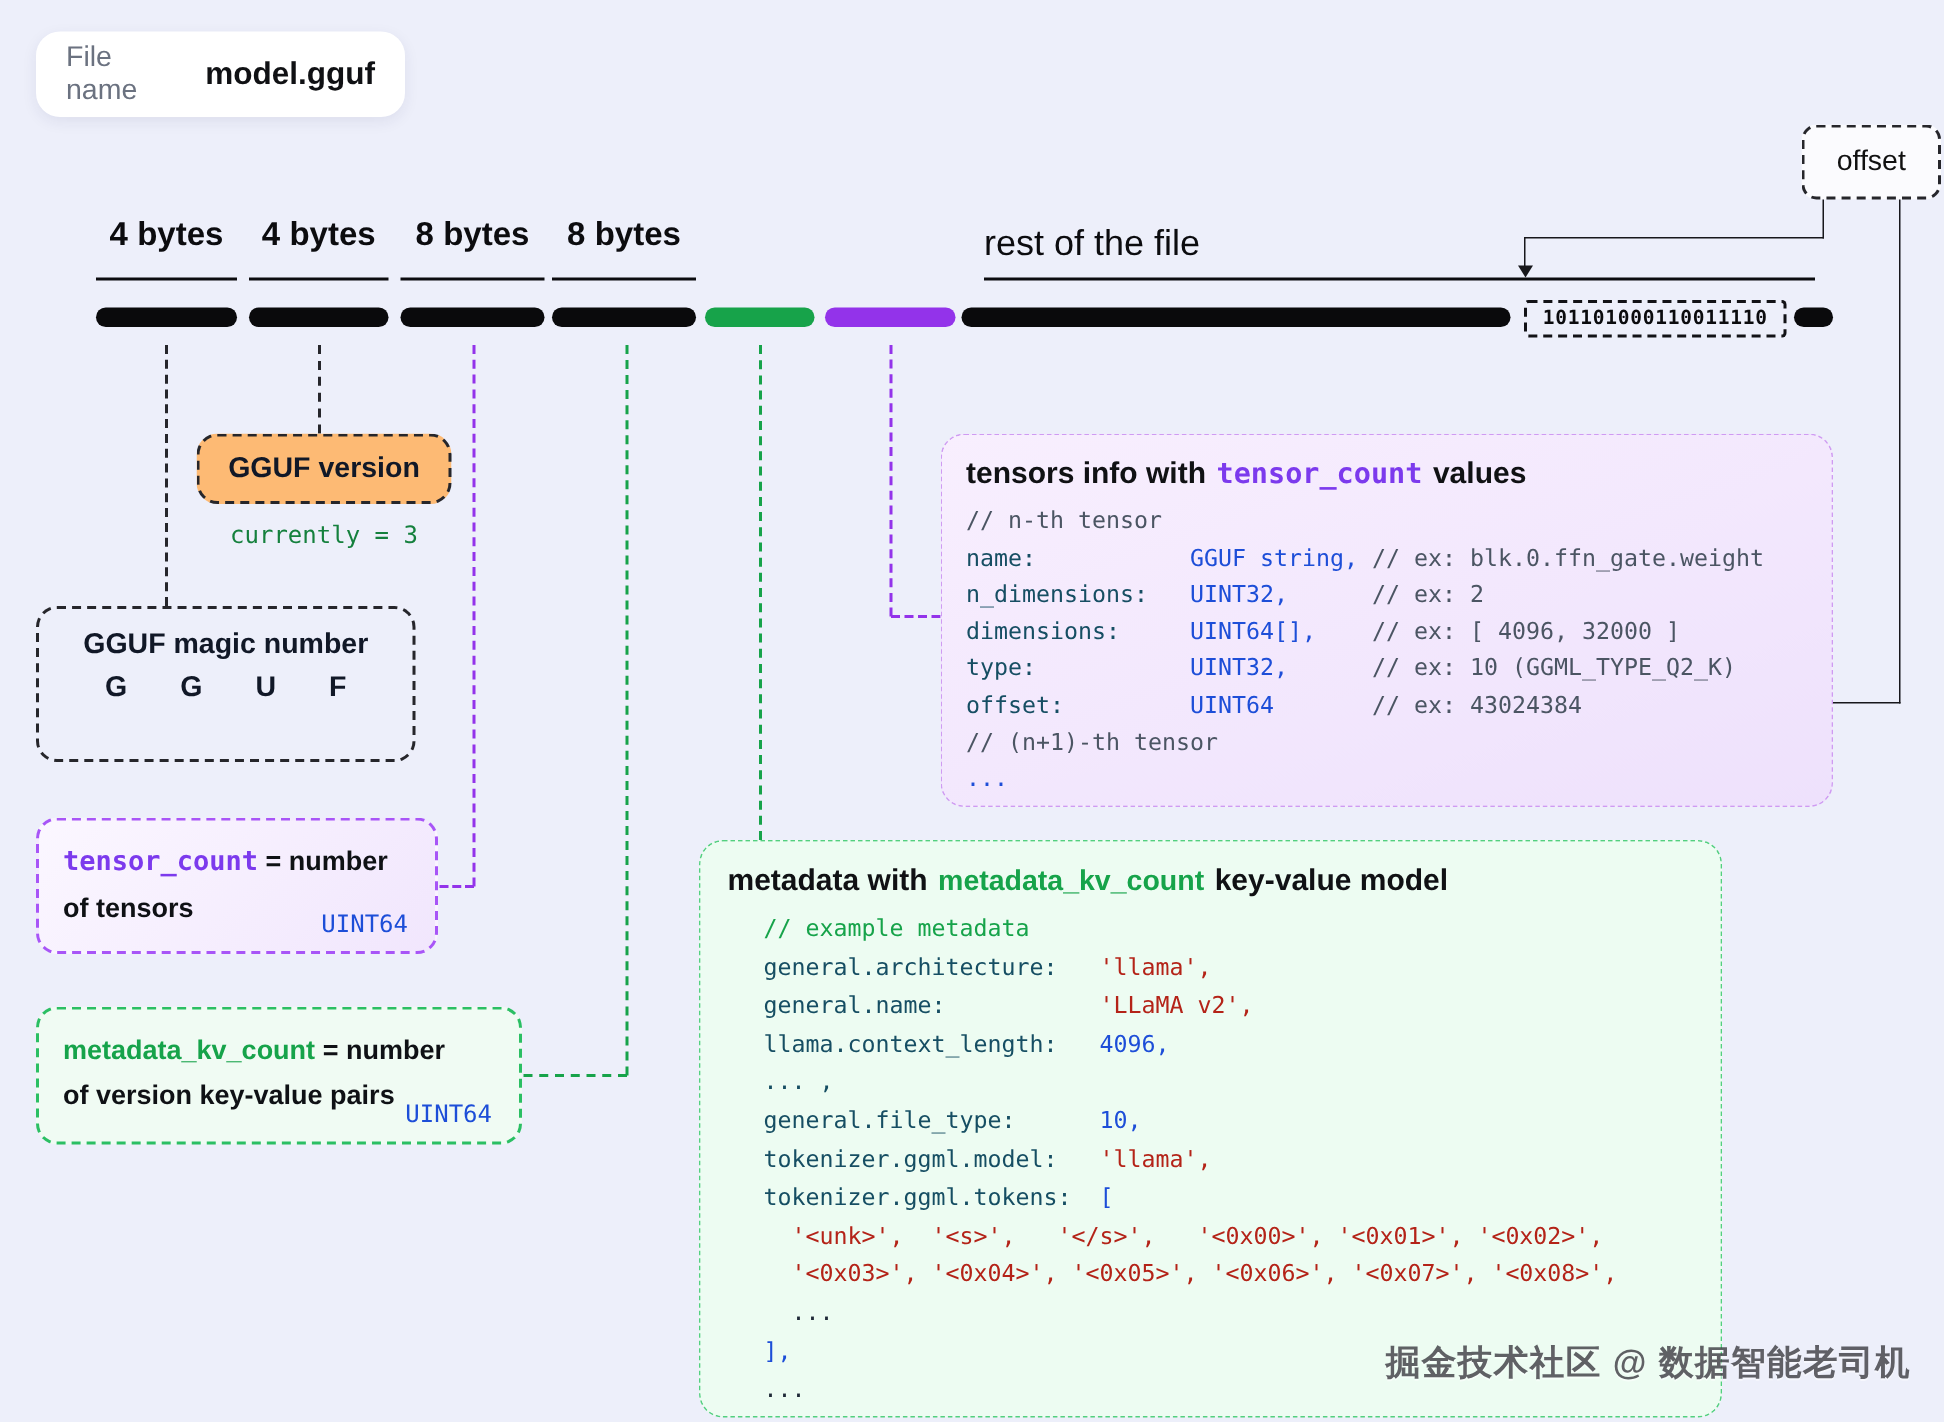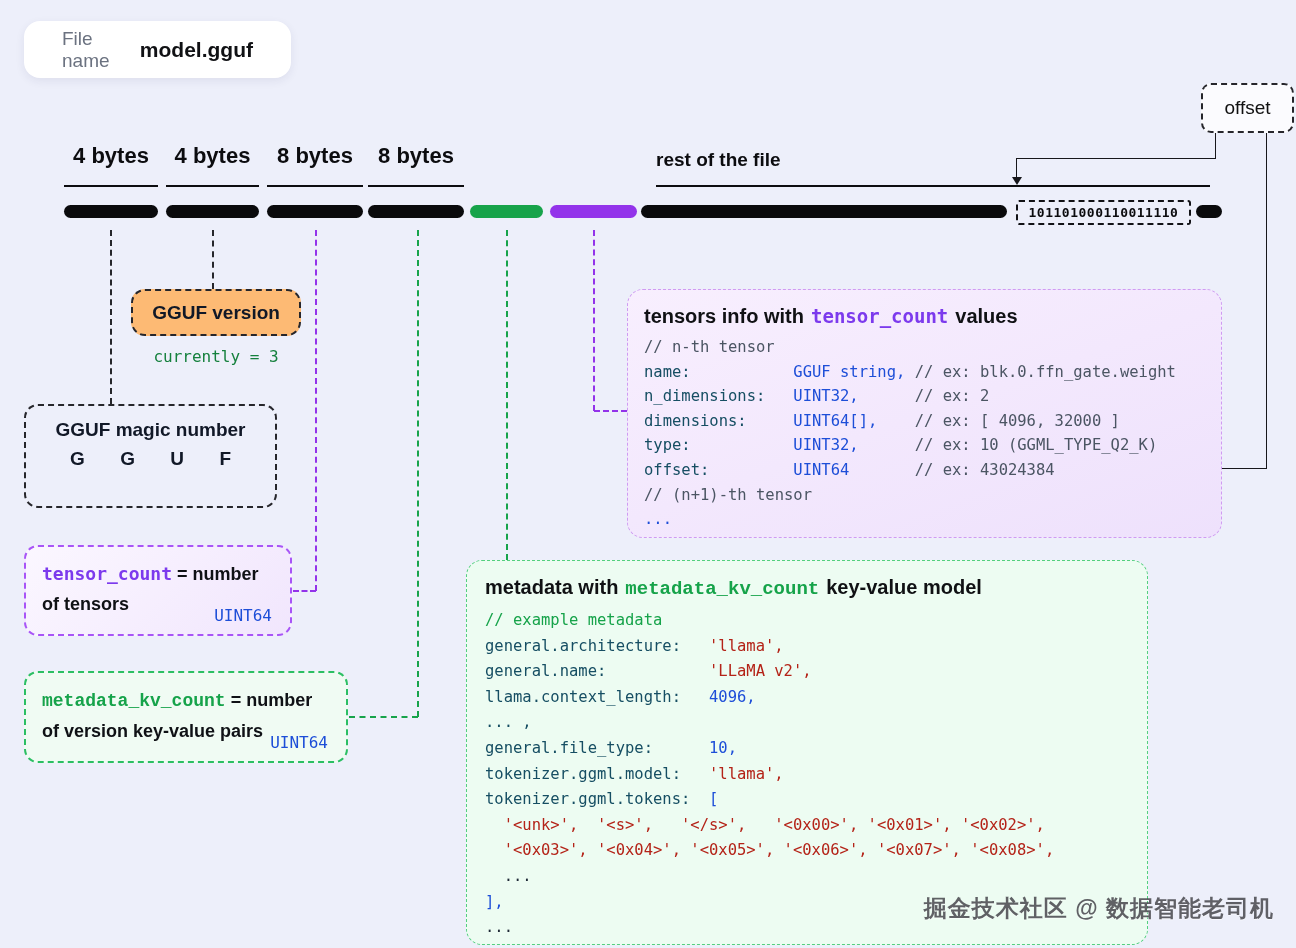--- a/index.html
+++ b/index.html
@@ -8,40 +8,40 @@
     font-family: "Liberation Sans", sans-serif;
     background: #edeffa;
     position: relative;
     overflow: hidden;
     color: #111827;
   }
   .abs { position: absolute; }
 
   
   .file-pill {
-    left: 24px; top: 21px; width: 267px; height: 57px;
+    left: 24px; top: 21px; width: 246px; height: 57px;
     background: #ffffff; border-radius: 16px;
     box-shadow: 0 3px 10px rgba(40,40,90,0.08);
-    display: flex; align-items: center; gap: 12px; padding: 0 38px;
+    display: flex; align-items: center; gap: 12px; padding: 0 20px;
   }
   .file-pill .lbl { color: #6b7280; font-size: 19px; }
   .file-pill .val { color: #101114; font-size: 21px; font-weight: bold; }
 
   
   .offset-box {
     left: 1201px; top: 83px; width: 93px; height: 50px;
     border: 2px dashed #26262b; border-radius: 10px; background: #fbfbfe;
     display: flex; align-items: center; justify-content: center;
     font-size: 19px; font-weight: 500; color: #111;
   }
 
   
   .seg-label { top: 143px; text-align: center; font-weight: bold; font-size: 22px; color: #0c0c0f; }
   .seg-underline { top: 185px; height: 2px; background: #0c0c0f; }
-  .rest-label { left: 656px; top: 149px; font-weight: bold; font-size: 19px; color: #0c0c0f; }
+  .rest-label { left: 656px; top: 149px; font-weight: normal; font-size: 24px; color: #0c0c0f; }
   .rest-underline { left: 656px; top: 185px; width: 554px; height: 2px; background: #0c0c0f; }
 
   
   .bar { top: 205px; height: 13px; border-radius: 7px; background: #0a0a0c; }
   .bar.green { background: #17a34a; }
   .bar.purple { background: #9333ea; }
 
   .binary-box {
     left: 1016px; top: 200px; width: 175px; height: 25px;
     border: 2px dashed #121216; border-radius: 3px;
@@ -99,21 +99,21 @@
     padding: 12px 16px;
   }
   .kvcount-box {
     left: 24px; top: 671px; width: 324px; height: 92px;
     border: 2px dashed #2bbf63; border-radius: 14px;
     background: #f0fbf3;
     padding: 12px 16px;
   }
   .mini-row { font-size: 18px; font-weight: bold; line-height: 30px; color: #0f1115; white-space: nowrap; }
   .mono-purple { font-family: "DejaVu Sans Mono", monospace; color: #7c3aed; font-weight: bold; }
-  .mono-green { font-family: Liberation Mono, monospace; color: #16a34a; font-weight: bold; }
+  .mono-green { font-family: Liberation Sans, sans-serif; color: #16a34a; font-weight: bold; }
   .uint-tag {
     position: absolute; right: 18px; bottom: 9px;
     font-family: "DejaVu Sans Mono", monospace; font-size: 16px; color: #1d4ed8;
   }
 
   
   .tensors-box {
     left: 627px; top: 289px; width: 595px; height: 249px;
     border: 1.6px dashed #cf9bf2; border-radius: 16px;
     background: linear-gradient(160deg, #f8effe 0%, #eee1fc 100%);
@@ -126,21 +126,21 @@
     padding: 12px 18px 8px 18px;
   }
   .box-title { font-size: 20px; font-weight: bold; color: #101114; line-height: 28px; white-space: nowrap; }
   .box-title .code { font-size: 19px; margin: 0 7px; }
   .codeblock {
     margin-top: 5px;
     font-family: "DejaVu Sans Mono", monospace;
     font-size: 15.5px; line-height: 24.6px;
     white-space: pre;
   }
-  .meta-box .codeblock { line-height: 25.6px; }
+  .meta-box .codeblock { line-height: 25.6px; margin-left: 24px; }
   .tok-key { color: #164e63; font-weight: 500; }
   .tok-blue { color: #1d4ed8; }
   .tok-red { color: #b42318; }
   .tok-cmt { color: #4b5563; text-align: right; }
   .tok-green { color: #16a34a; }
   .tok-dark { color: #1f2937; }
 
   .watermark {
     right: 22px; top: 893px;
     font-size: 23px; font-weight: bold; color: rgba(62,62,68,0.82);

